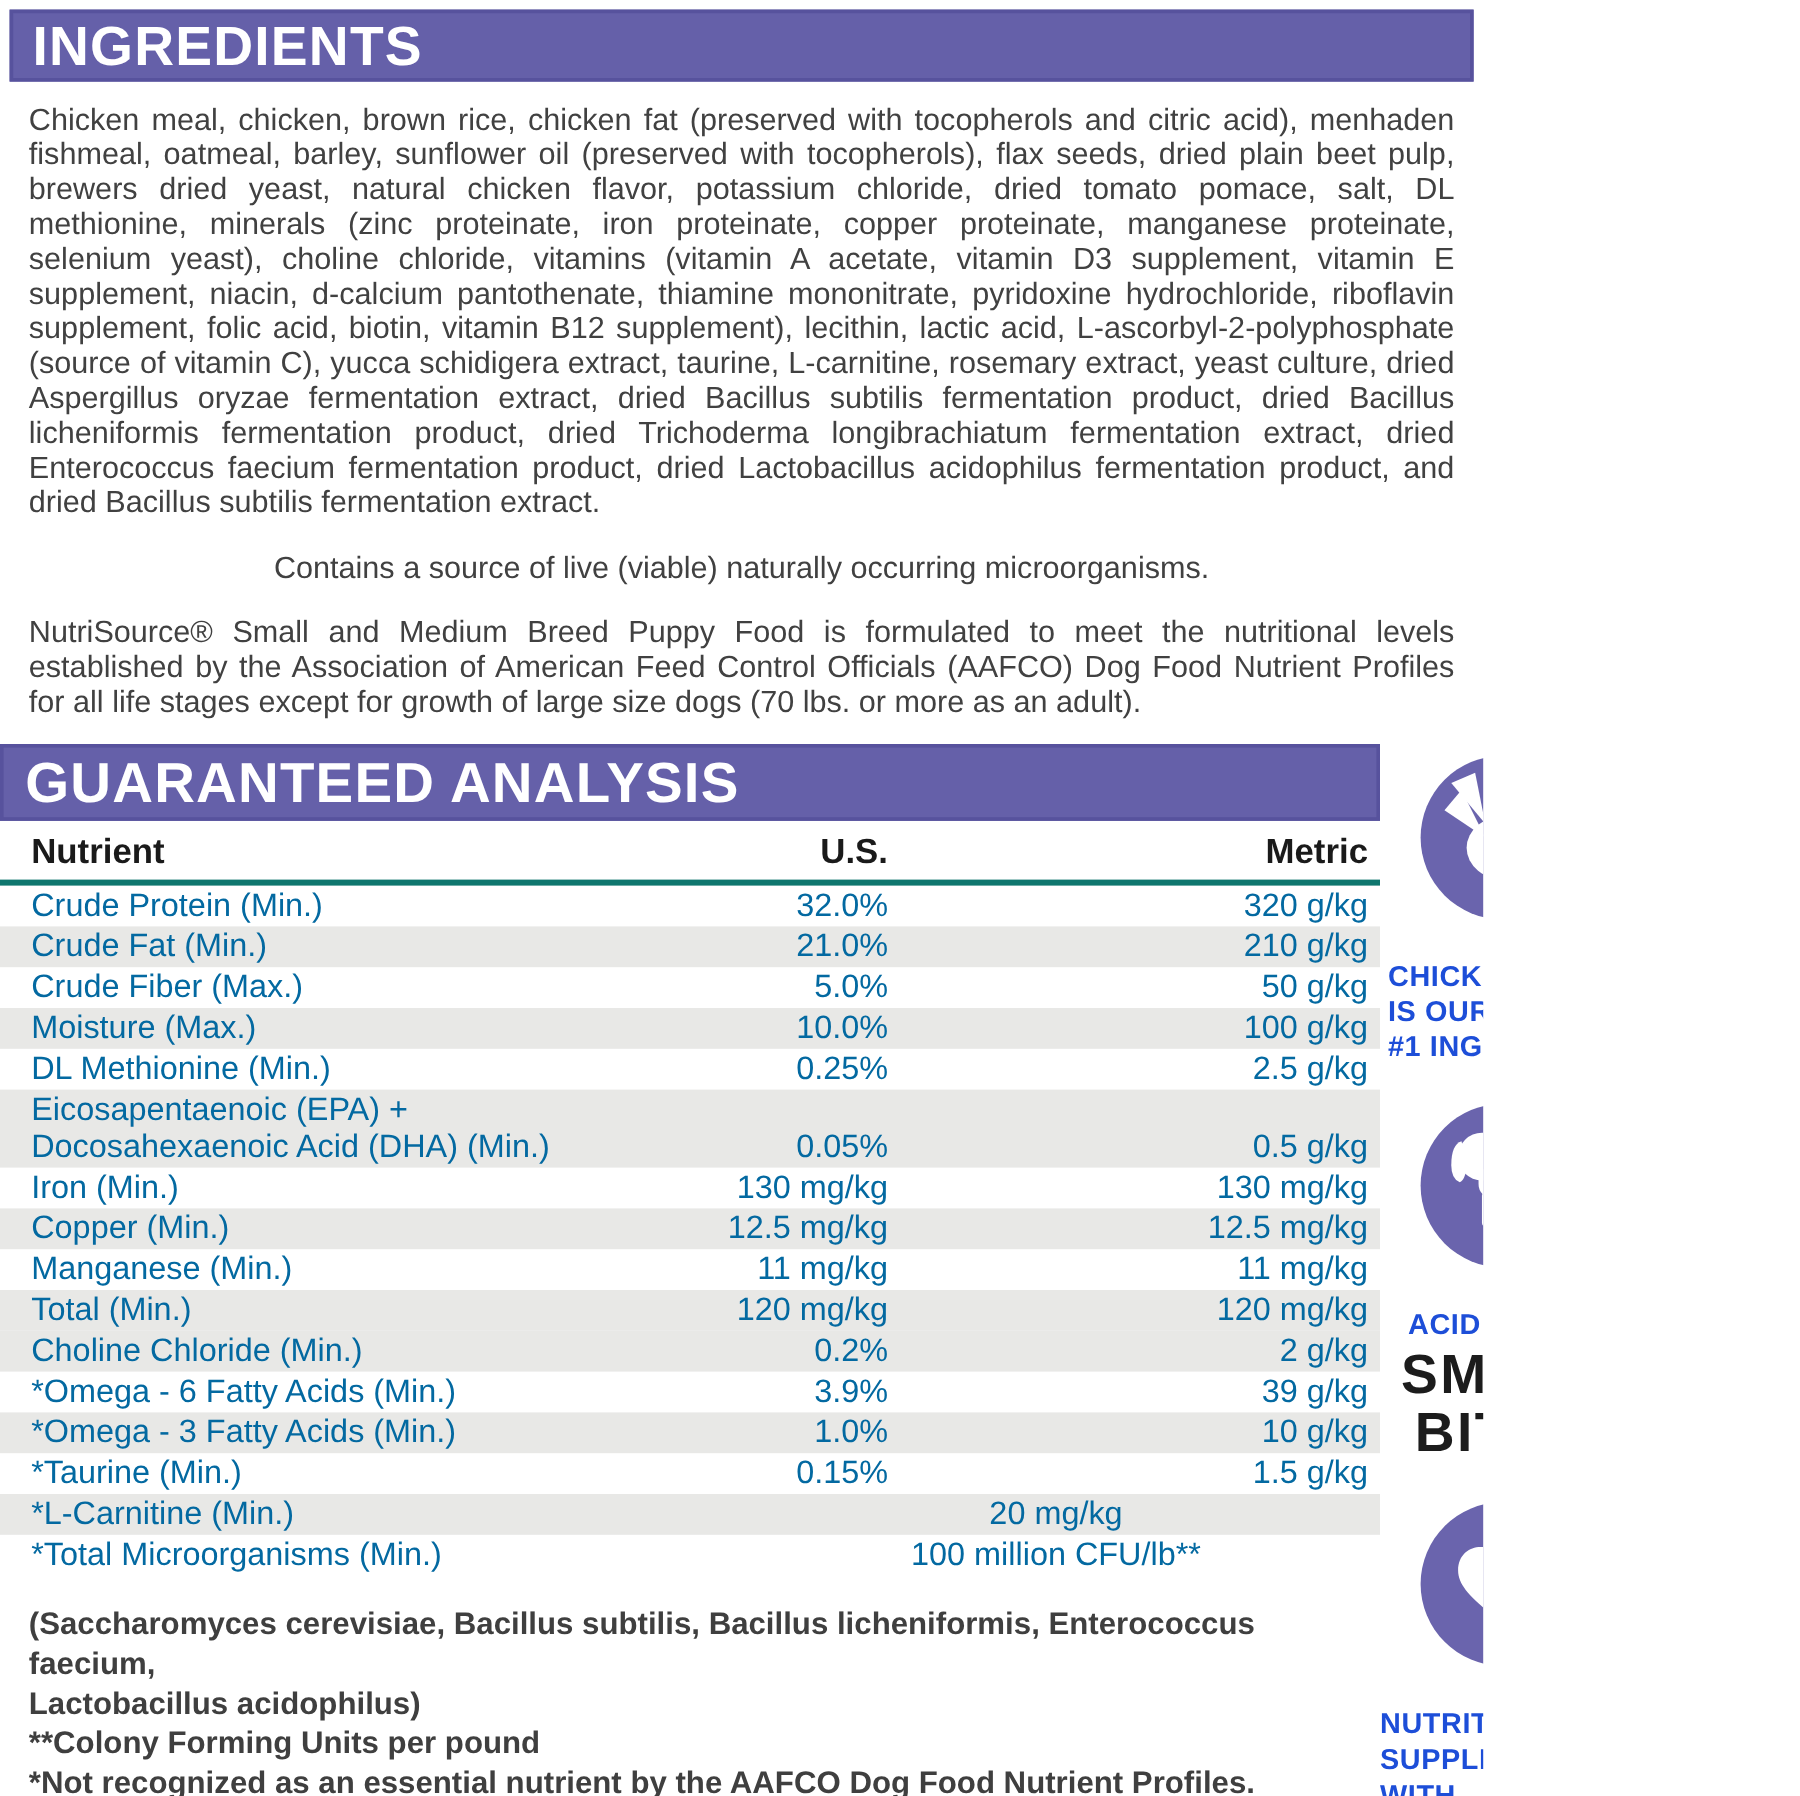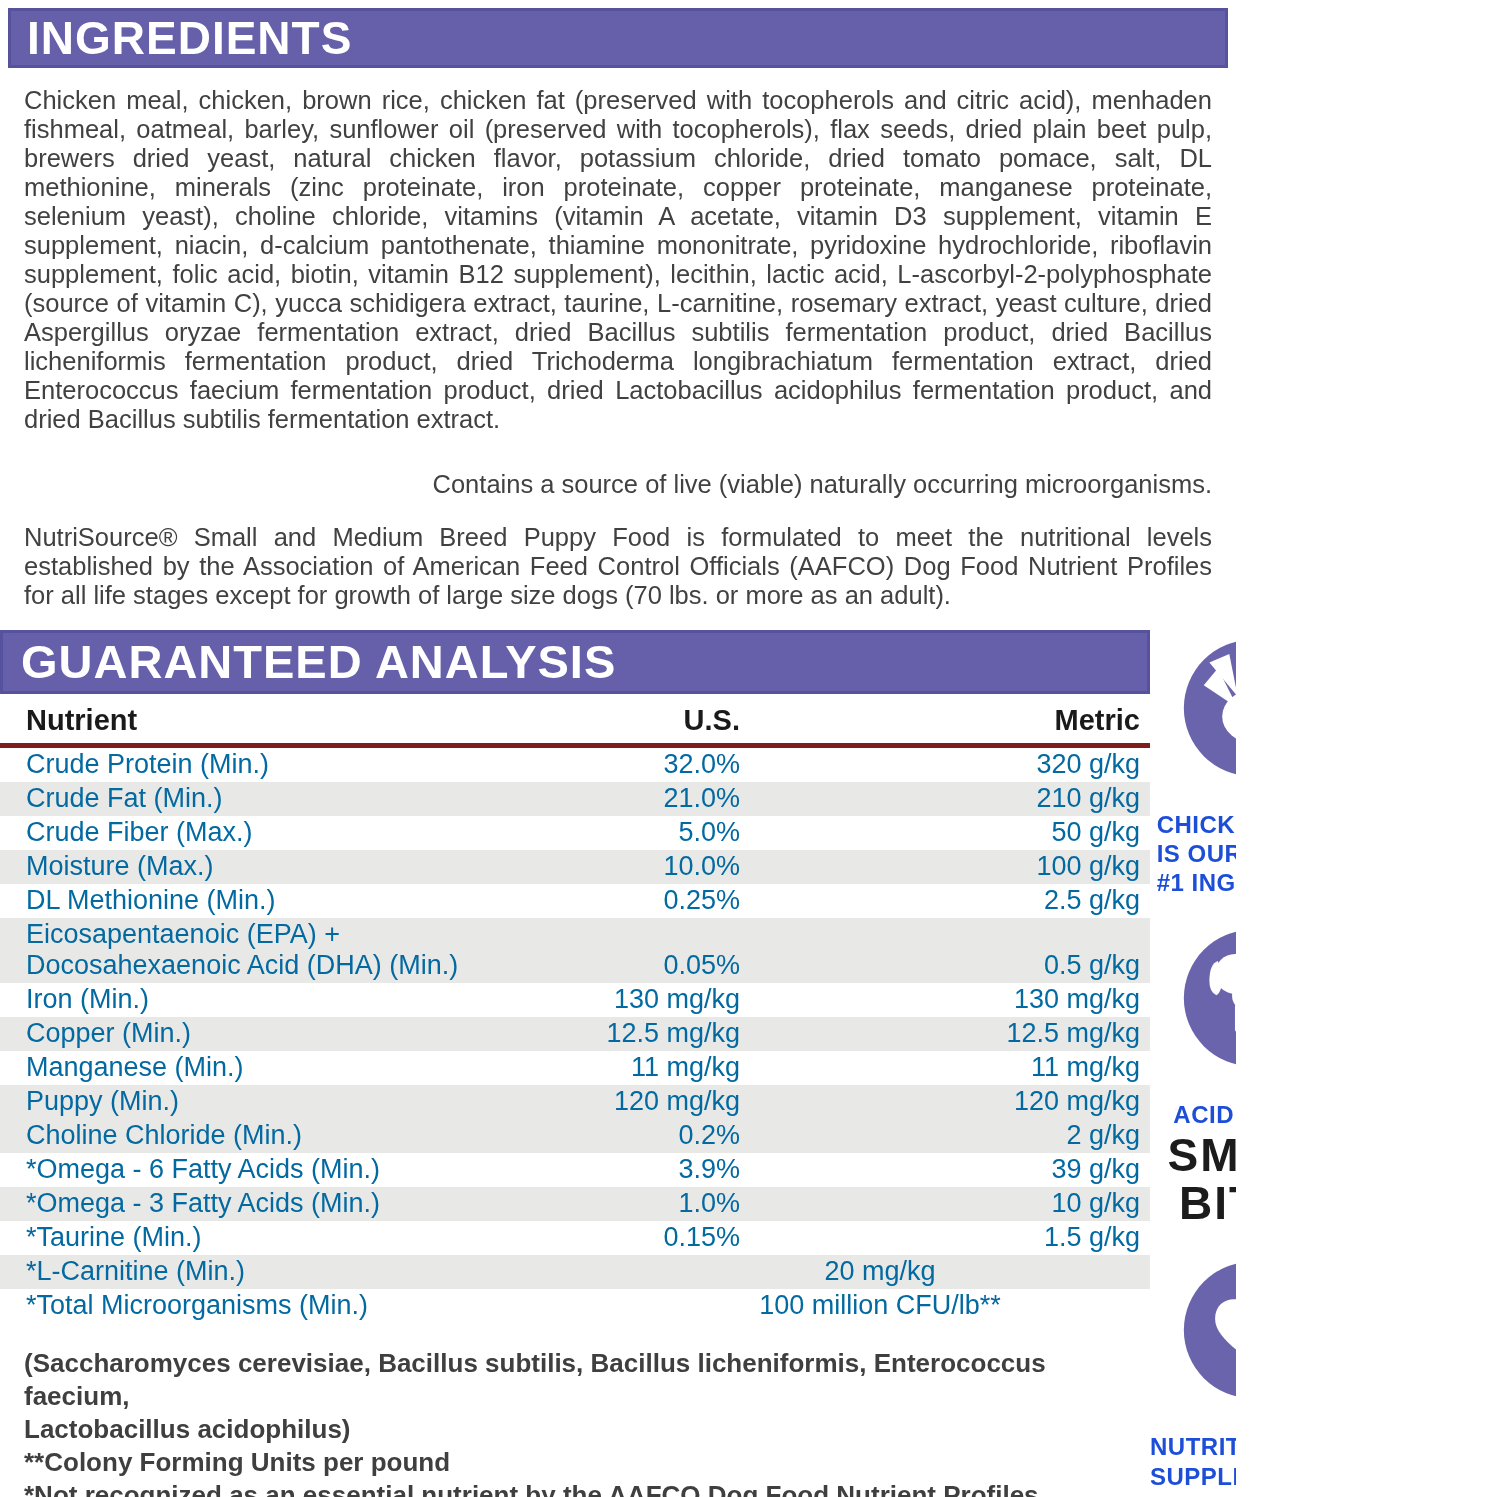--- a/index.html
+++ b/index.html
@@ -36,35 +36,35 @@
   }
 
   .body-text {
     margin: 0 24px;
     font-size: 25.5px;
     line-height: 29px;
     text-align: justify;
     color: #414141;
   }
   .p-ingredients { margin-top: 18px; }
-  .p-contains { margin-top: 36px; text-align: right; }
+  .p-contains { margin-top: 26px; text-align: center; }
   .p-aafco { margin-top: 24px; }
 
   .columns { display: flex; margin-top: 20px; }
   .left-col { width: 1150px; flex: 0 0 1150px; }
   .right-col {
     flex: 1;
     display: flex; flex-direction: column; align-items: center;
     padding-top: 7px;
   }
 
   table.ga-table { border-collapse: collapse; width: 1150px; margin-top: 6px; table-layout: fixed; }
   .ga-table th {
     font-size: 29px; font-weight: bold; color: #1a1a1a;
-    padding: 4px 0 6px 0; border-bottom: 5px solid #7f1d1d;
+    padding: 4px 0 6px 0; border-bottom: 5px solid #0f766e;
   }
   .ga-table th.h-name { text-align: left; padding-left: 26px; width: 520px; }
   .ga-table th.h-us { text-align: right; width: 220px; }
   .ga-table th.h-metric { text-align: right; padding-right: 10px; }
   .ga-table td {
     font-size: 27px; color: #0369a1;
     padding: 1px 0 2px 0; line-height: 31px;
     white-space: pre-line;
   }
   .ga-table td.c-name { padding-left: 26px; }
@@ -165,21 +165,21 @@
             <td class="c-name">Copper (Min.)</td>
             <td class="c-us">12.5 mg/kg</td>
             <td class="c-metric">12.5 mg/kg</td>
           </tr>
           <tr>
             <td class="c-name">Manganese (Min.)</td>
             <td class="c-us">11 mg/kg</td>
             <td class="c-metric">11 mg/kg</td>
           </tr>
           <tr class="shade">
-            <td class="c-name">Puppy (Min.)</td>
+            <td class="c-name">Total (Min.)</td>
             <td class="c-us">120 mg/kg</td>
             <td class="c-metric">120 mg/kg</td>
           </tr>
           <tr class="shade">
             <td class="c-name">Choline Chloride (Min.)</td>
             <td class="c-us">0.2%</td>
             <td class="c-metric">2 g/kg</td>
           </tr>
           <tr>
             <td class="c-name">*Omega - 6 Fatty Acids (Min.)</td>

